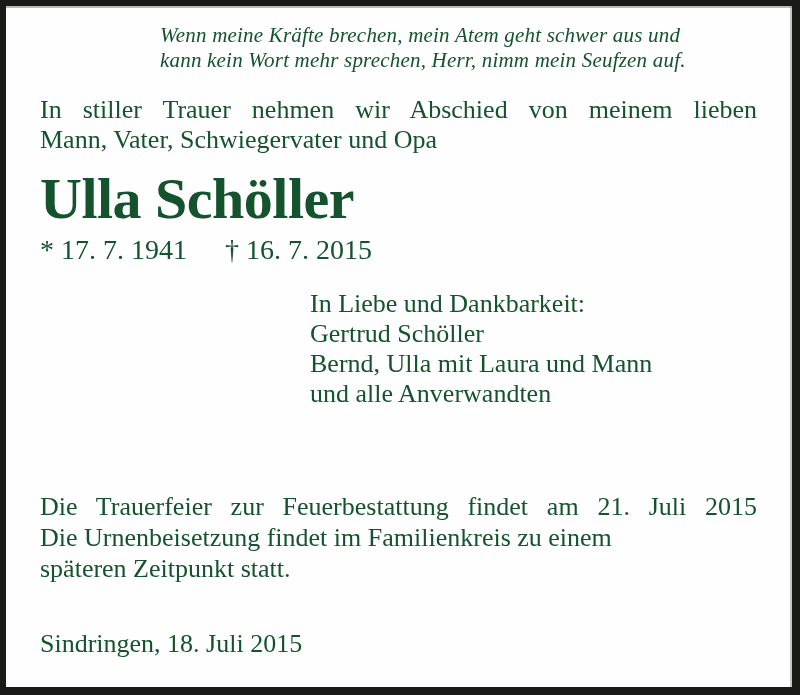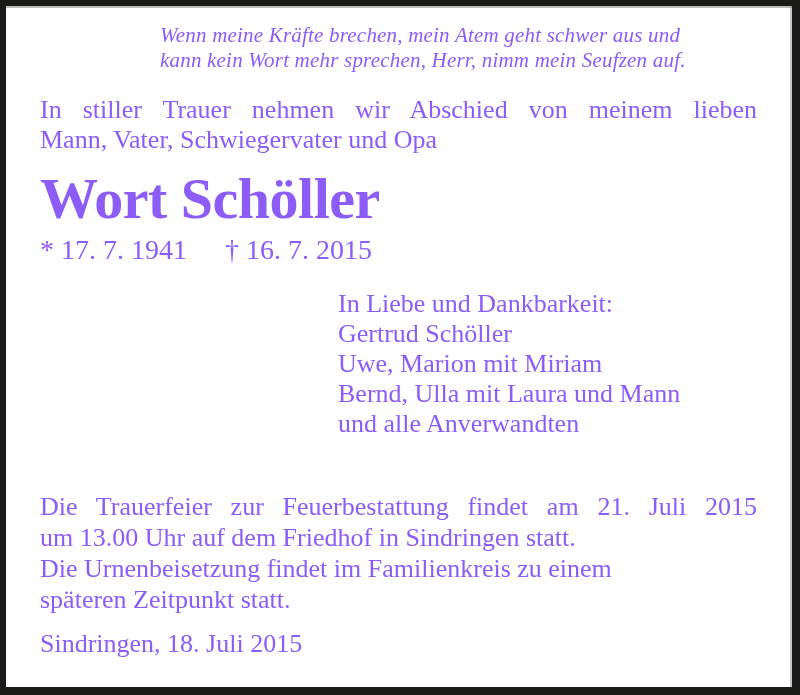--- a/index.html
+++ b/index.html
@@ -13,21 +13,21 @@
     width: 800px;
     height: 695px;
     box-sizing: border-box;
     background: #fefefe;
     border-style: solid;
     border-color: #1a1a18;
     border-width: 6px 8px 8px 6px;
     
     box-shadow: inset 0 2px 0 rgba(130,130,130,0.55),
                 inset -2px 0 0 rgba(130,130,130,0.45);
-    color: #8b5cf6;
+    color: #14532d;
     overflow: hidden;
   }
   .abs { position: absolute; }
   .quote-block {
     left: 154px;
     top: 17px;
     font-size: 21px;
     line-height: 25px;
     font-style: italic;
     letter-spacing: 0.2px;
@@ -61,21 +61,20 @@
     line-height: 30px;
     white-space: nowrap;
   }
   .death-date { margin-left: 38px; }
   .tribute-block {
     left: 304px;
     top: 283px;
     font-size: 26px;
     line-height: 30px;
     white-space: nowrap;
-    margin-left: 28px;
   }
   .tribute-heading { font-weight: normal; }
   .mourner-line { font-weight: normal; }
   .funeral-block {
     left: 34px;
     top: 485px;
     width: 717px;
     font-size: 26px;
     line-height: 31px;
   }
@@ -95,36 +94,34 @@
   <div class="abs quote-block">
     <div>Wenn meine Kräfte brechen, mein Atem geht schwer aus und</div>
     <div>kann kein Wort mehr sprechen, Herr, nimm mein Seufzen auf.</div>
   </div>
 
   <div class="abs intro-block">
     <div class="justify-line">In stiller Trauer nehmen wir Abschied von meinem lieben</div>
     <div>Mann, Vater, Schwiegervater und Opa</div>
   </div>
 
-  <h1 class="abs deceased-name">Wort Schöller</h1>
+  <h1 class="abs deceased-name">Ulla Schöller</h1>
 
   <div class="abs dates-row">
     <span class="birth-date">* 17. 7. 1941</span><span class="death-date">† 16. 7. 2015</span>
   </div>
 
   <div class="abs tribute-block">
     <div class="tribute-heading">In Liebe und Dankbarkeit:</div>
     <div class="mourner-line">Gertrud Schöller</div>
-    <div class="mourner-line">Uwe, Marion mit Miriam</div>
     <div class="mourner-line">Bernd, Ulla mit Laura und Mann</div>
     <div class="mourner-line">und alle Anverwandten</div>
   </div>
 
   <div class="abs funeral-block">
     <div class="justify-line">Die Trauerfeier zur Feuerbestattung findet am 21. Juli 2015</div>
-    <div>um 13.00 Uhr auf dem Friedhof in Sindringen statt.</div>
     <div>Die Urnenbeisetzung findet im Familienkreis zu einem</div>
     <div>späteren Zeitpunkt statt.</div>
   </div>
 
   <div class="abs place-date-line">Sindringen, 18. Juli 2015</div>
 
 </div>
 
 </body></html>

